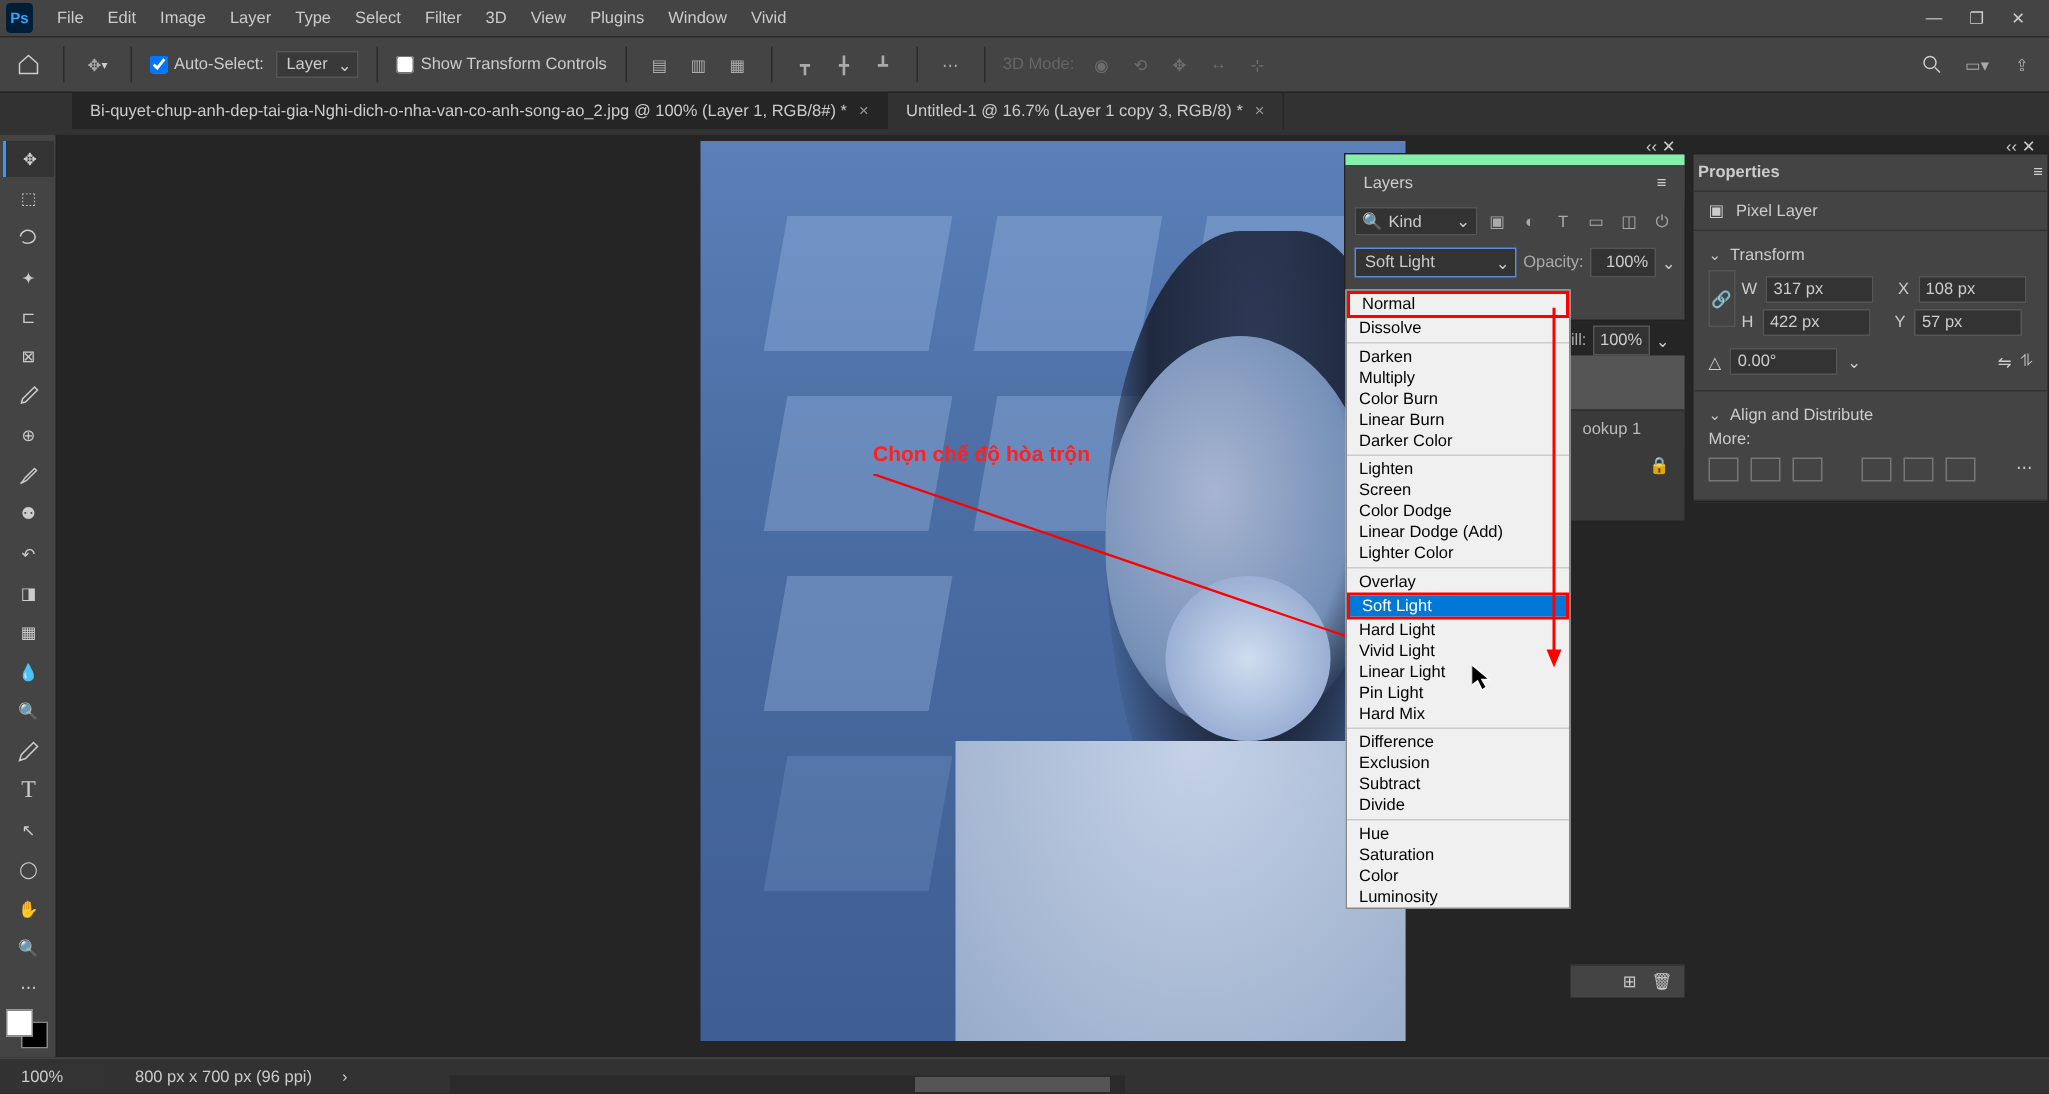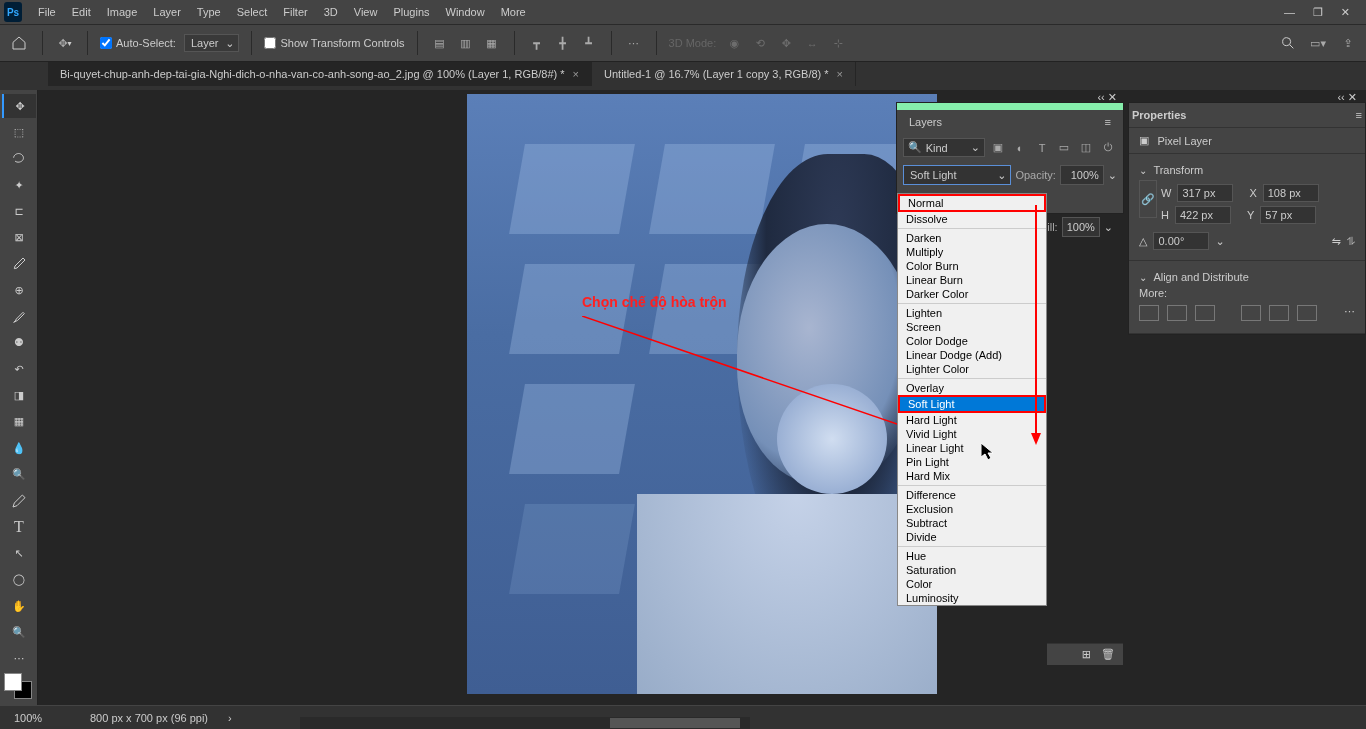--- a/index.html
+++ b/index.html
@@ -50,21 +50,21 @@
 .bm-item.hover{background:#0078d7;color:#fff}
 .bm-sep{height:1px;background:#ccc;margin:2px 0}
 .red-box{border:2px solid #ff0000}
 .layers-content{background:#3a3a3a;height:90px}
 .props-panel{position:absolute;right:0;top:0;width:238px;background:#444;border:1px solid #222}
 .props-head{padding:6px 3px;font-weight:bold;border-bottom:1px solid #333;display:flex;justify-content:space-between}
 .props-sec{padding:6px 10px;border-bottom:1px solid #333}
 .sec-title{display:flex;align-items:center;gap:6px;padding:4px 0}
 .sec-title::before{content:"⌄";font-size:10px}
 .trans-row{display:flex;align-items:center;gap:6px;margin:4px 0}
-.trans-in{background:#333;border:1px solid #555;padding:2px 4px;width:56px}
+.trans-in{background:#333;border:1px solid #555;padding:2px 4px;width:72px}
 .link-box{width:18px;height:38px;border:1px solid #555;display:flex;align-items:center;justify-content:center;margin-right:4px}
 .align-icons{display:flex;gap:8px;padding:6px 0}
 .ai{width:20px;height:16px;border:1px solid #777}
 .action-btn{background:#555;border:1px solid #666;padding:6px;text-align:center;margin:4px 6px}
 .view-more{text-align:center;text-decoration:underline;padding:6px;color:#bbb}
 .statusbar{position:absolute;bottom:0;left:0;right:0;height:24px;background:#323232;border-top:1px solid #444;display:flex;align-items:center;padding:0 10px;gap:20px}
 .zoom-in{width:60px;background:#333;padding:2px 4px}
 .mini-close{position:absolute;right:246px;top:-2px;display:flex;gap:6px;padding:3px}
 .mini-close2{position:absolute;right:6px;top:-2px;display:flex;gap:6px;padding:3px}
 .layers-bottom{display:flex;justify-content:flex-end;gap:10px;padding:4px 8px;border-top:1px solid #333}
@@ -85,21 +85,21 @@
   <div class="menu-item">Edit</div>
   <div class="menu-item">Image</div>
   <div class="menu-item">Layer</div>
   <div class="menu-item">Type</div>
   <div class="menu-item">Select</div>
   <div class="menu-item">Filter</div>
   <div class="menu-item">3D</div>
   <div class="menu-item">View</div>
   <div class="menu-item">Plugins</div>
   <div class="menu-item">Window</div>
-  <div class="menu-item">More</div>
+  <div class="menu-item">Vivid</div>
   <div class="window-ctrl">
     <span>—</span>
     <span>❐</span>
     <span>✕</span>
   </div>
 </div>
 
 <div class="optbar">
   <div class="home-icon">
       <svg class="ic" viewBox="0 0 24 24">
@@ -304,20 +304,25 @@
 
       <svg class="cursor-arrow" style="left:84px;top:340px" width="14" height="18">
           <polygon points="0,0 0,14 4,11 7,17 10,15 7,10 12,10" fill="#000" stroke="#fff" stroke-width="1"></polygon>
         </svg>
 
       <div style="height:24px"></div>
       <div class="panel-row" style="justify-content:flex-end;position:absolute;right:4px;top:110px;width:74px">
         <span class="lbl">Fill:</span>
         <div class="opacity-box">100%</div>
         <span>⌄</span>
+      </div>
+      <div class="layers-content" style="position:absolute;top:134px;right:0;width:76px;height:110px">
+        <div style="height:36px;background:#555"></div>
+        <div class="hidden-section">ookup 1</div>
+        <div style="text-align:right;padding:6px 10px">🔒</div>
       </div>
       <div class="layers-bottom" style="position:absolute;bottom:-452px;right:0;width:76px;background:#444">
         <span>⊞</span>
         <span>🗑</span>
       </div>
     </div>
 
     <div class="props-panel" style="top:12px">
       <div class="props-head">
           <span>Properties</span>

